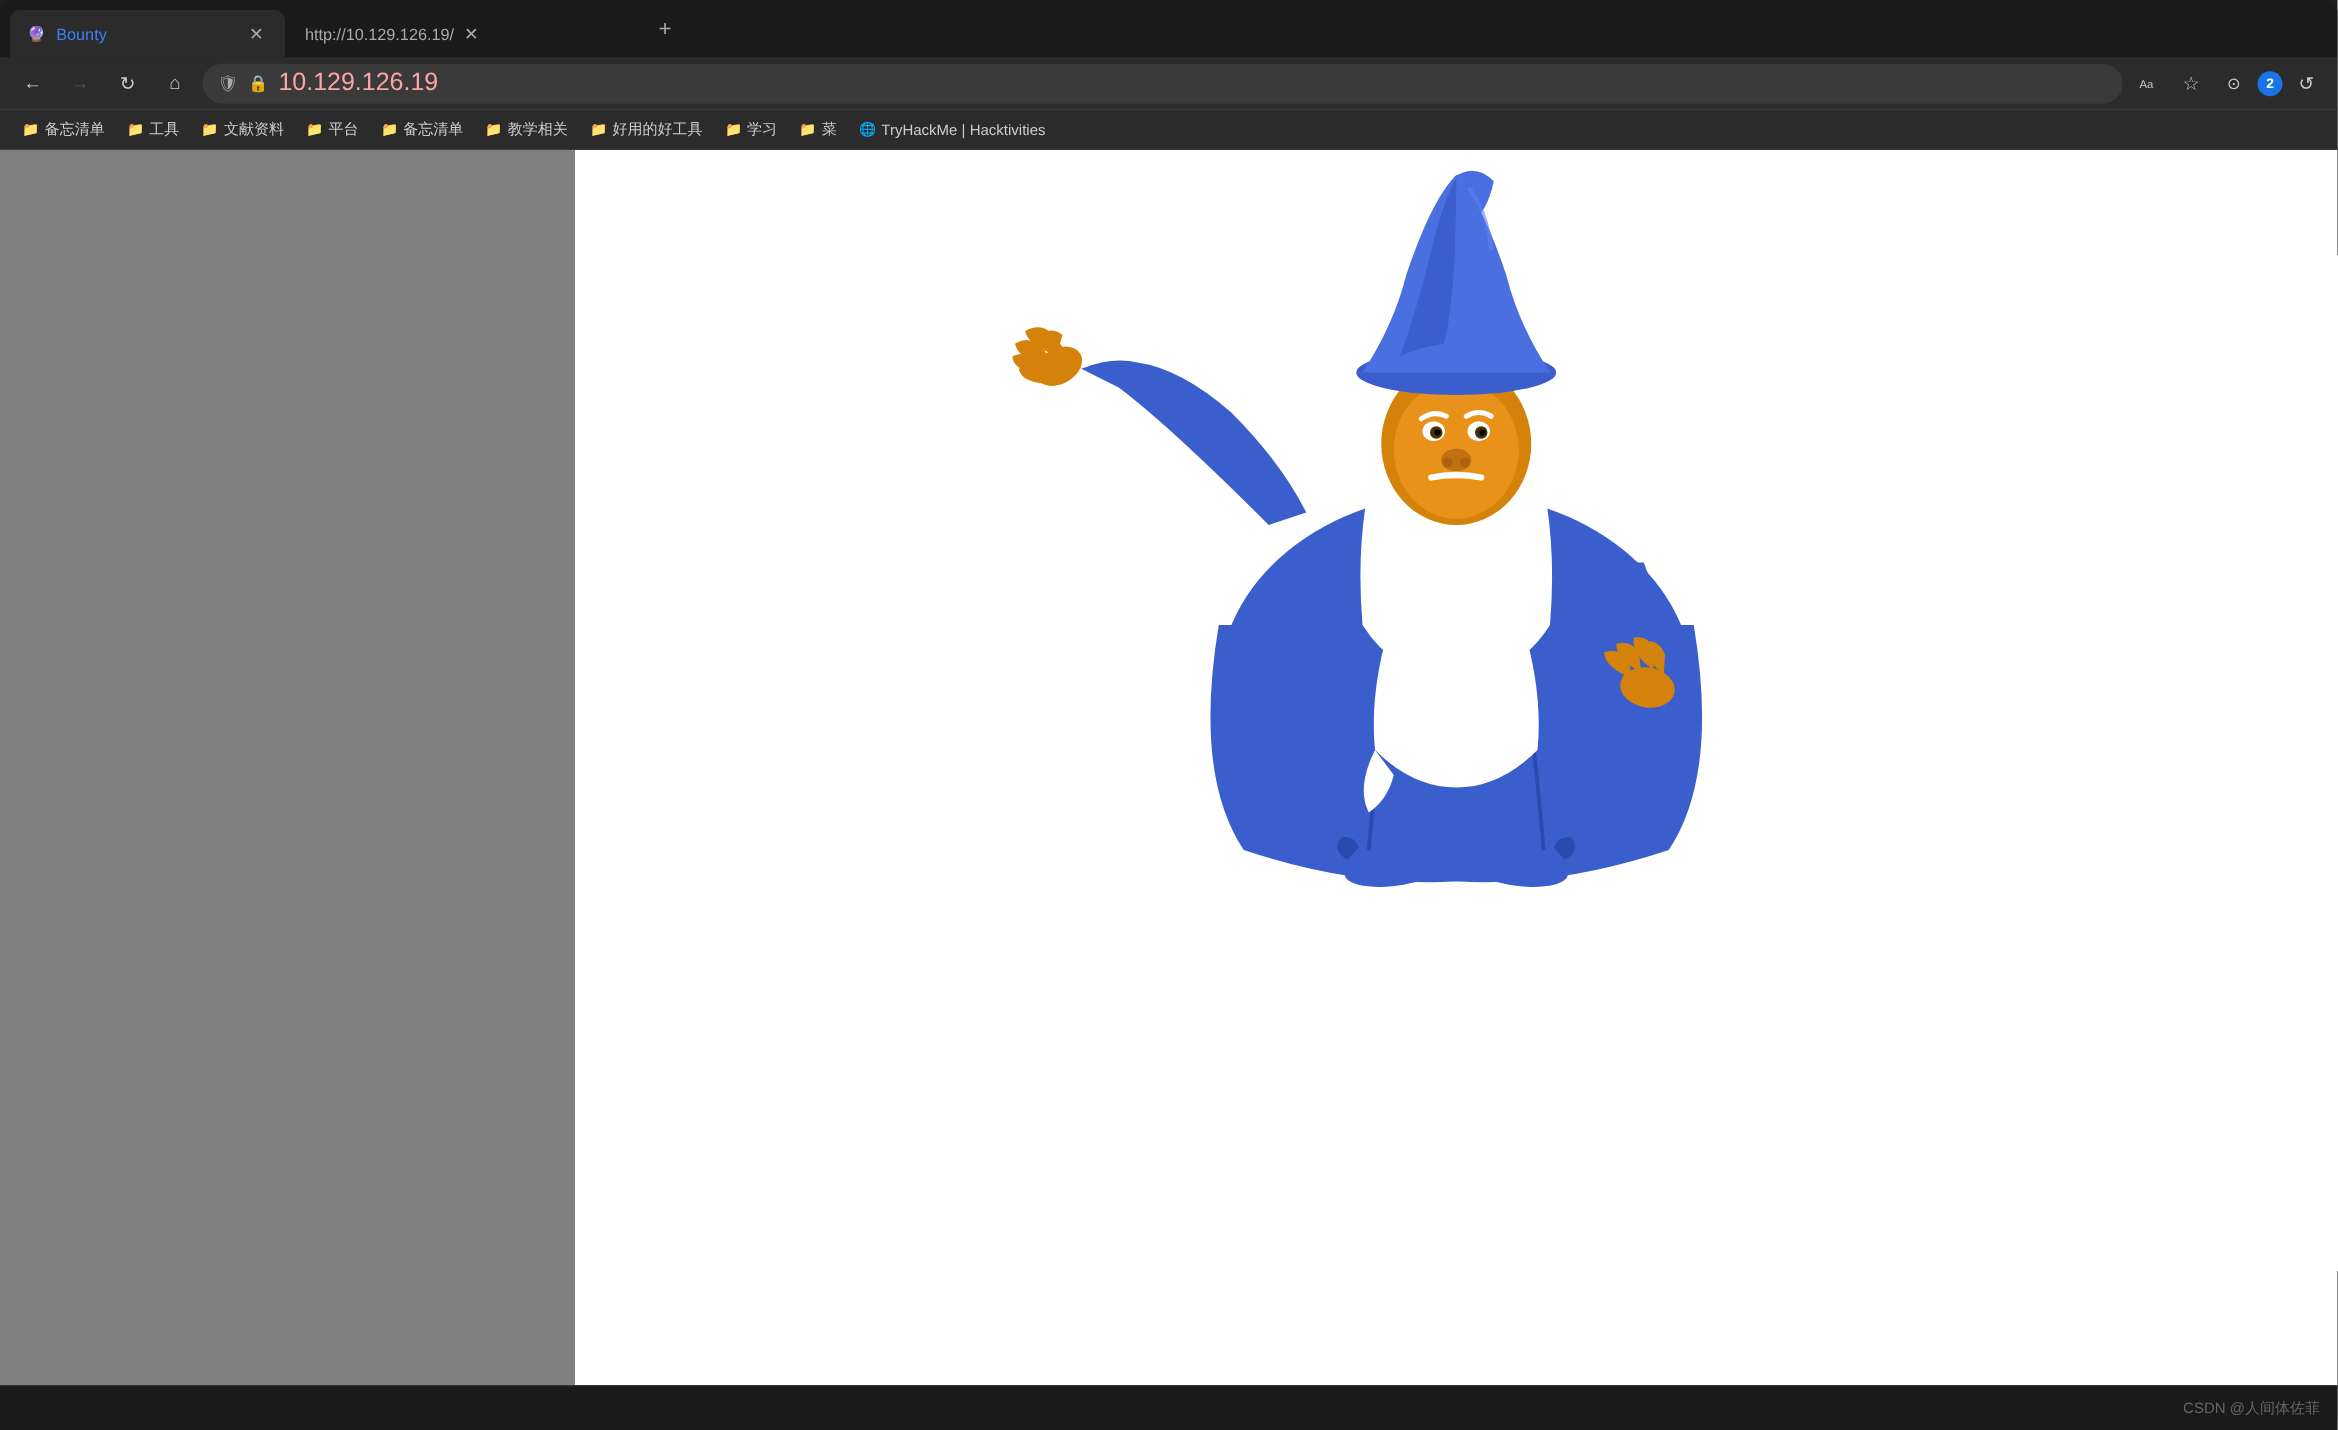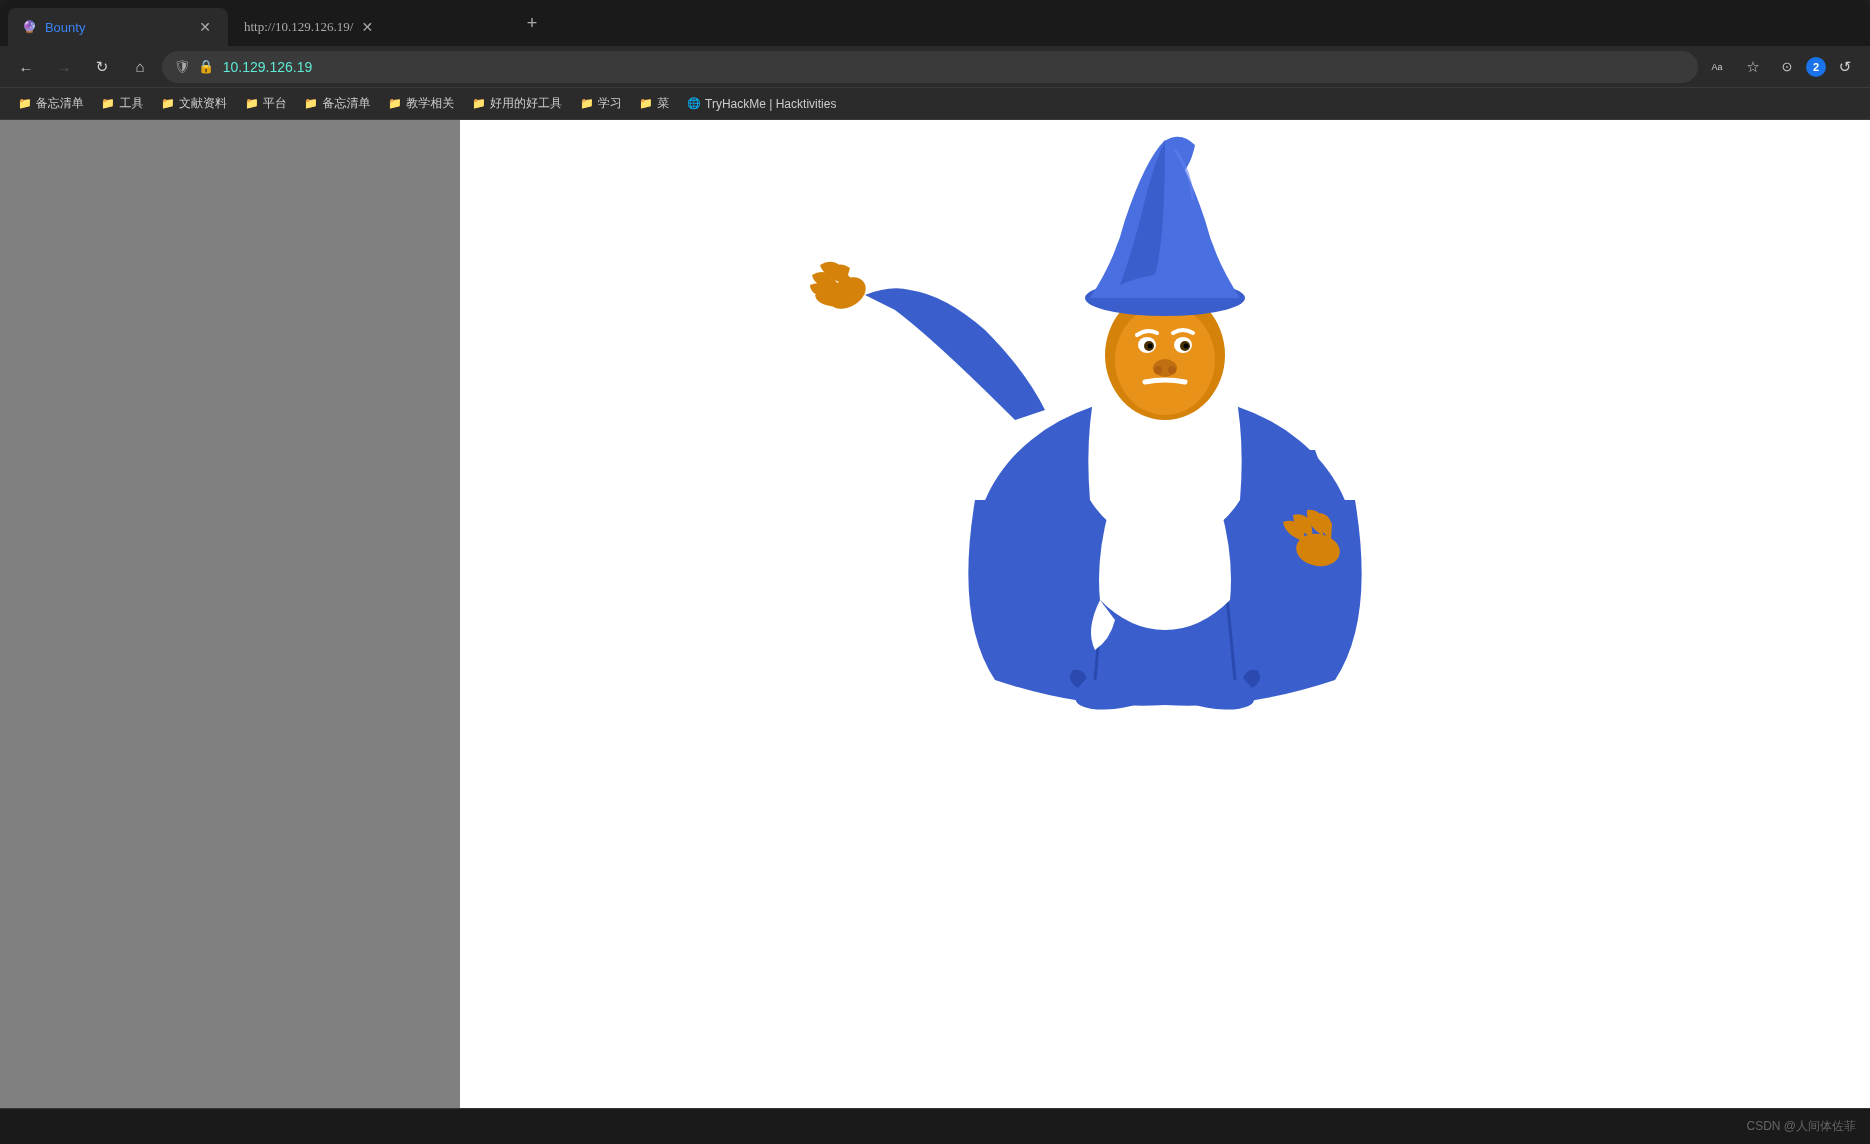--- a/index.html
+++ b/index.html
@@ -96,22 +96,22 @@
       background: #3a3a3a;
       border-radius: 20px;
       height: 32px;
       display: flex;
       align-items: center;
       padding: 0 12px;
       gap: 8px;
     }
 
     .address-text {
-      color: #5eead4;
-      font-size: 14px;
+      color: #fca5a5;
+      font-size: 20px;
     }
 
     .right-icons {
       display: flex;
       align-items: center;
       gap: 4px;
     }
 
     .icon-btn {
       width: 30px;
@@ -232,21 +232,21 @@
 
 <div class="browser-window">
 
   <div class="tab-bar">
     <div class="tab-active">
       <span class="tab-favicon">🔮</span>
       <span class="tab-title">Bounty</span>
       <span class="tab-close">✕</span>
     </div>
 
-    <div style="display:flex;align-items:center;height:38px;padding:0 14px;gap:8px;color:#aaa;font-size:13px;min-width:280px;font-family:Liberation Serif, serif;">
+    <div style="display:flex;align-items:center;height:38px;padding:0 14px;gap:8px;color:#aaa;font-size:13px;min-width:280px;">
       <span>http://10.129.126.19/</span>
       <span style="color:#aaa;font-size:14px;cursor:pointer;">✕</span>
     </div>
     <div class="new-tab-btn">+</div>
   </div>
 
   <div class="nav-controls">
     <button class="nav-btn">
       <span>←</span>
     </button>

